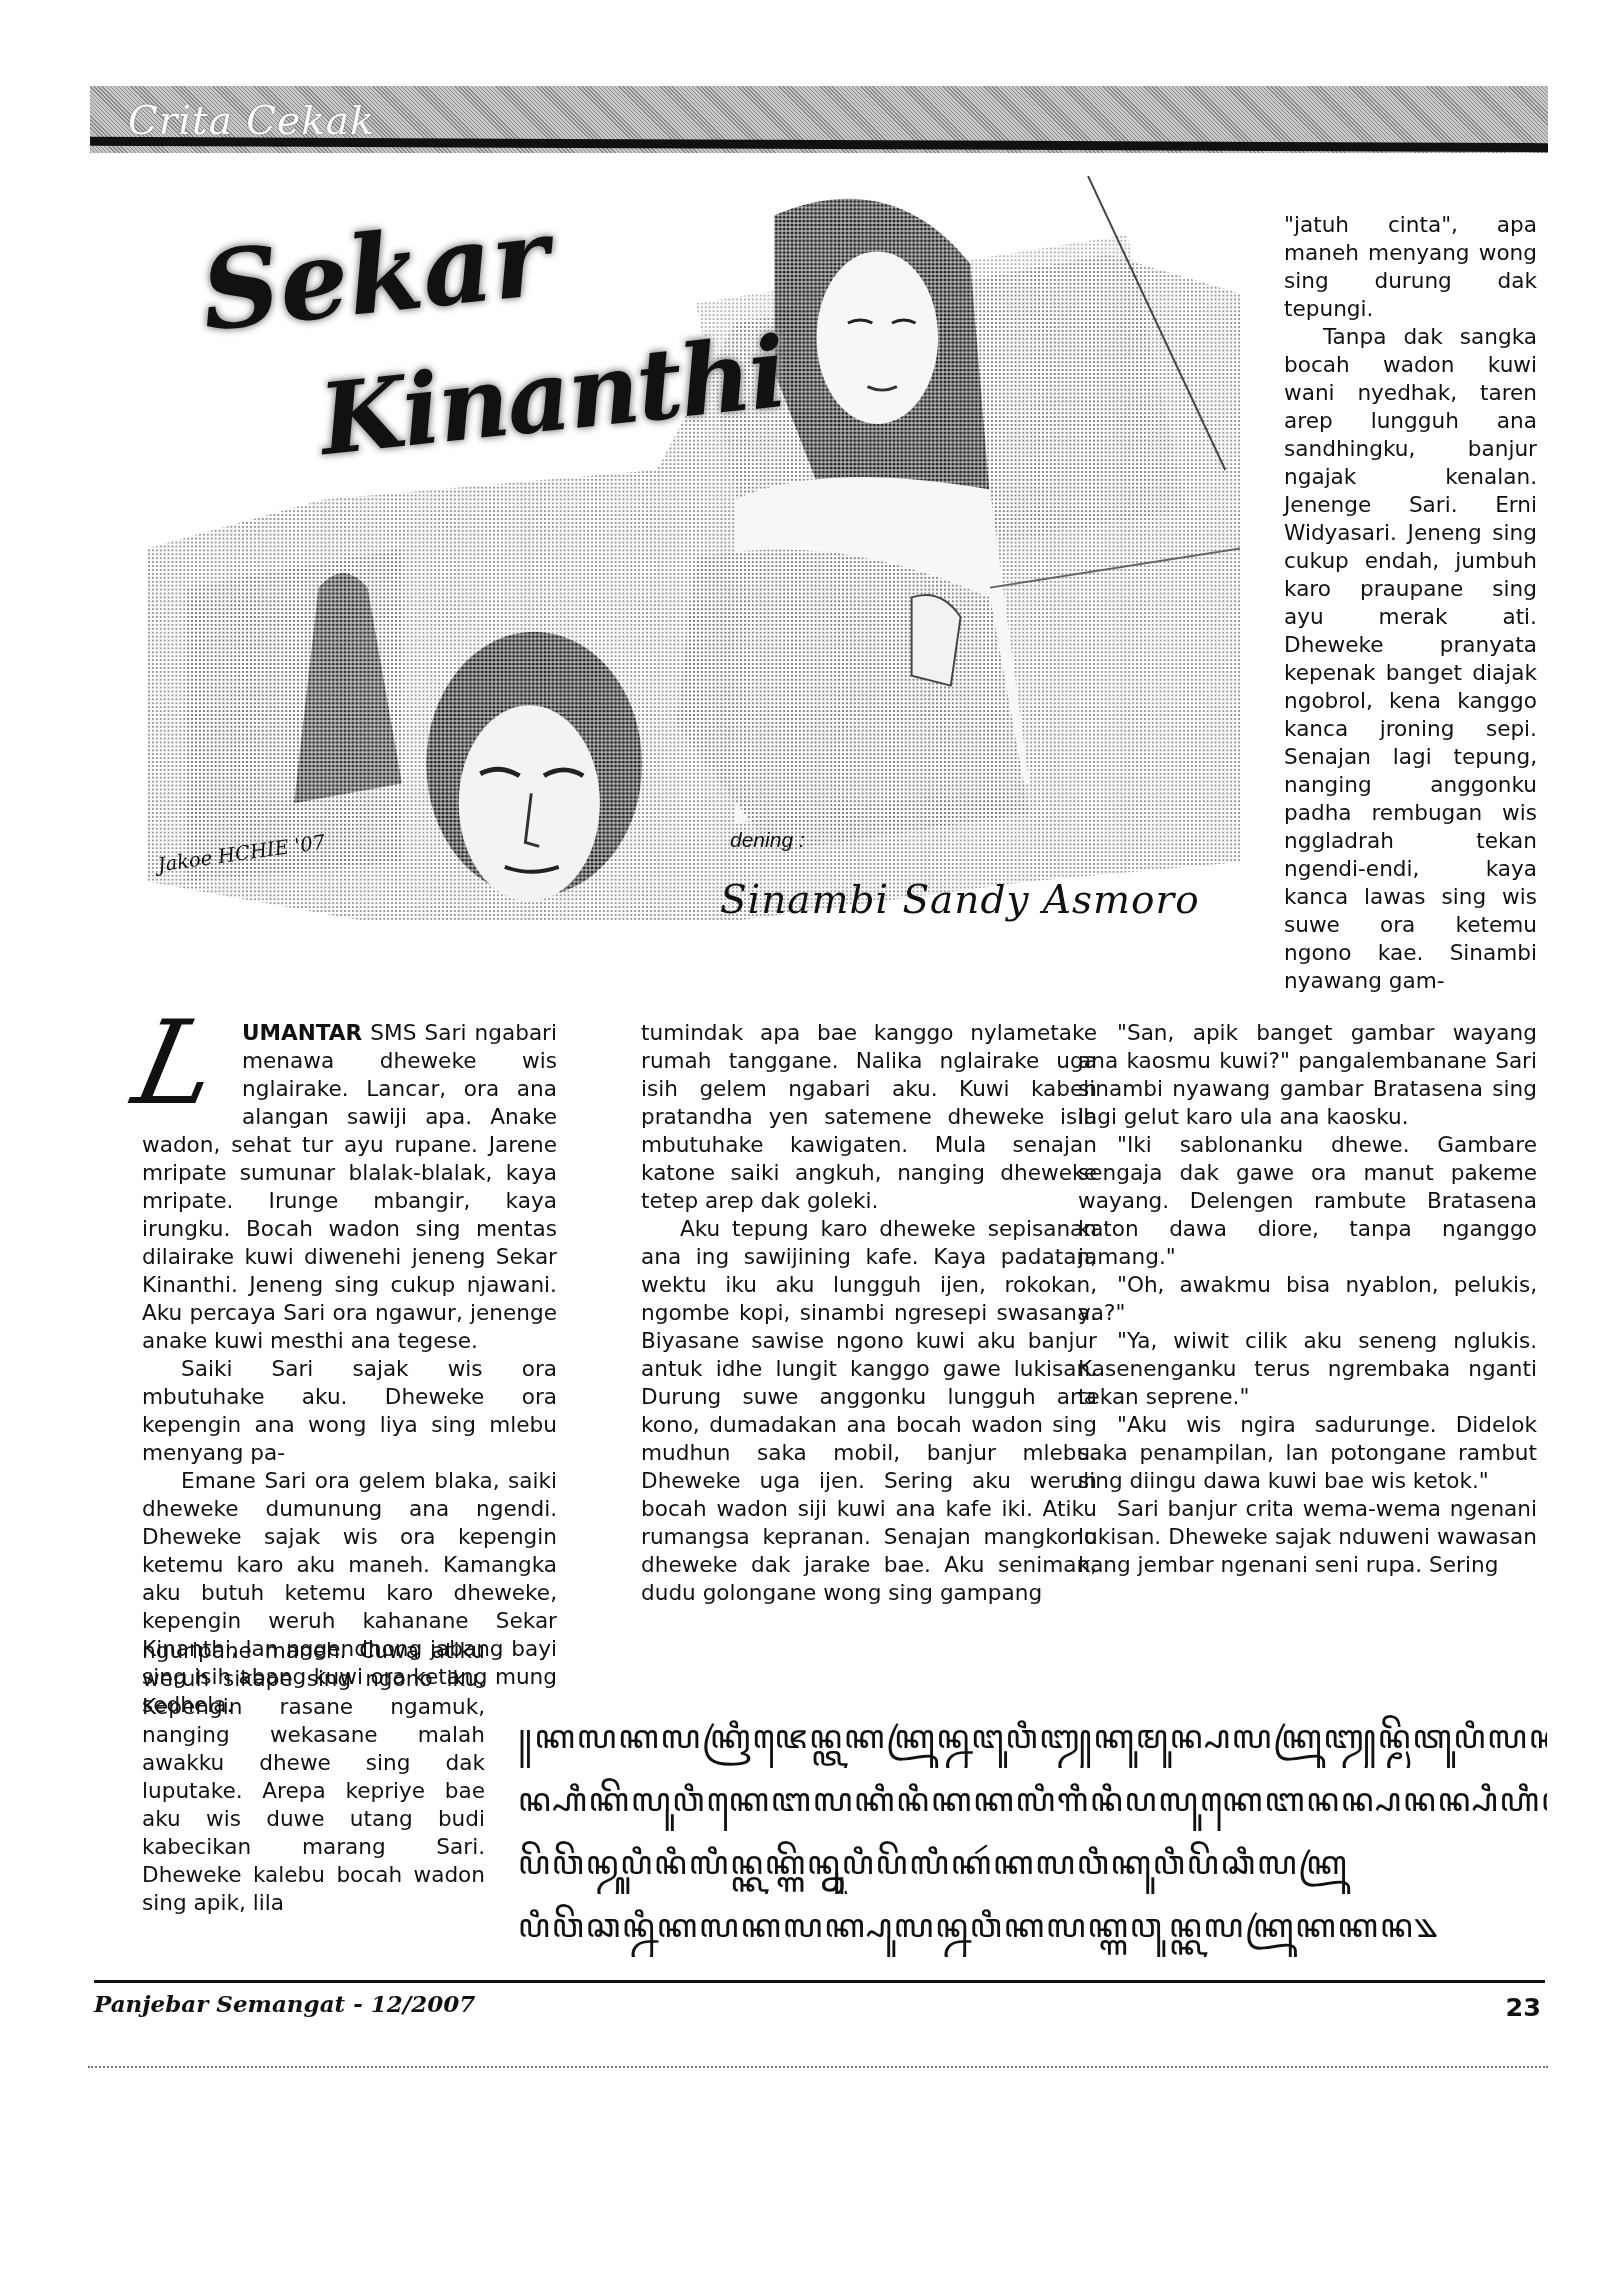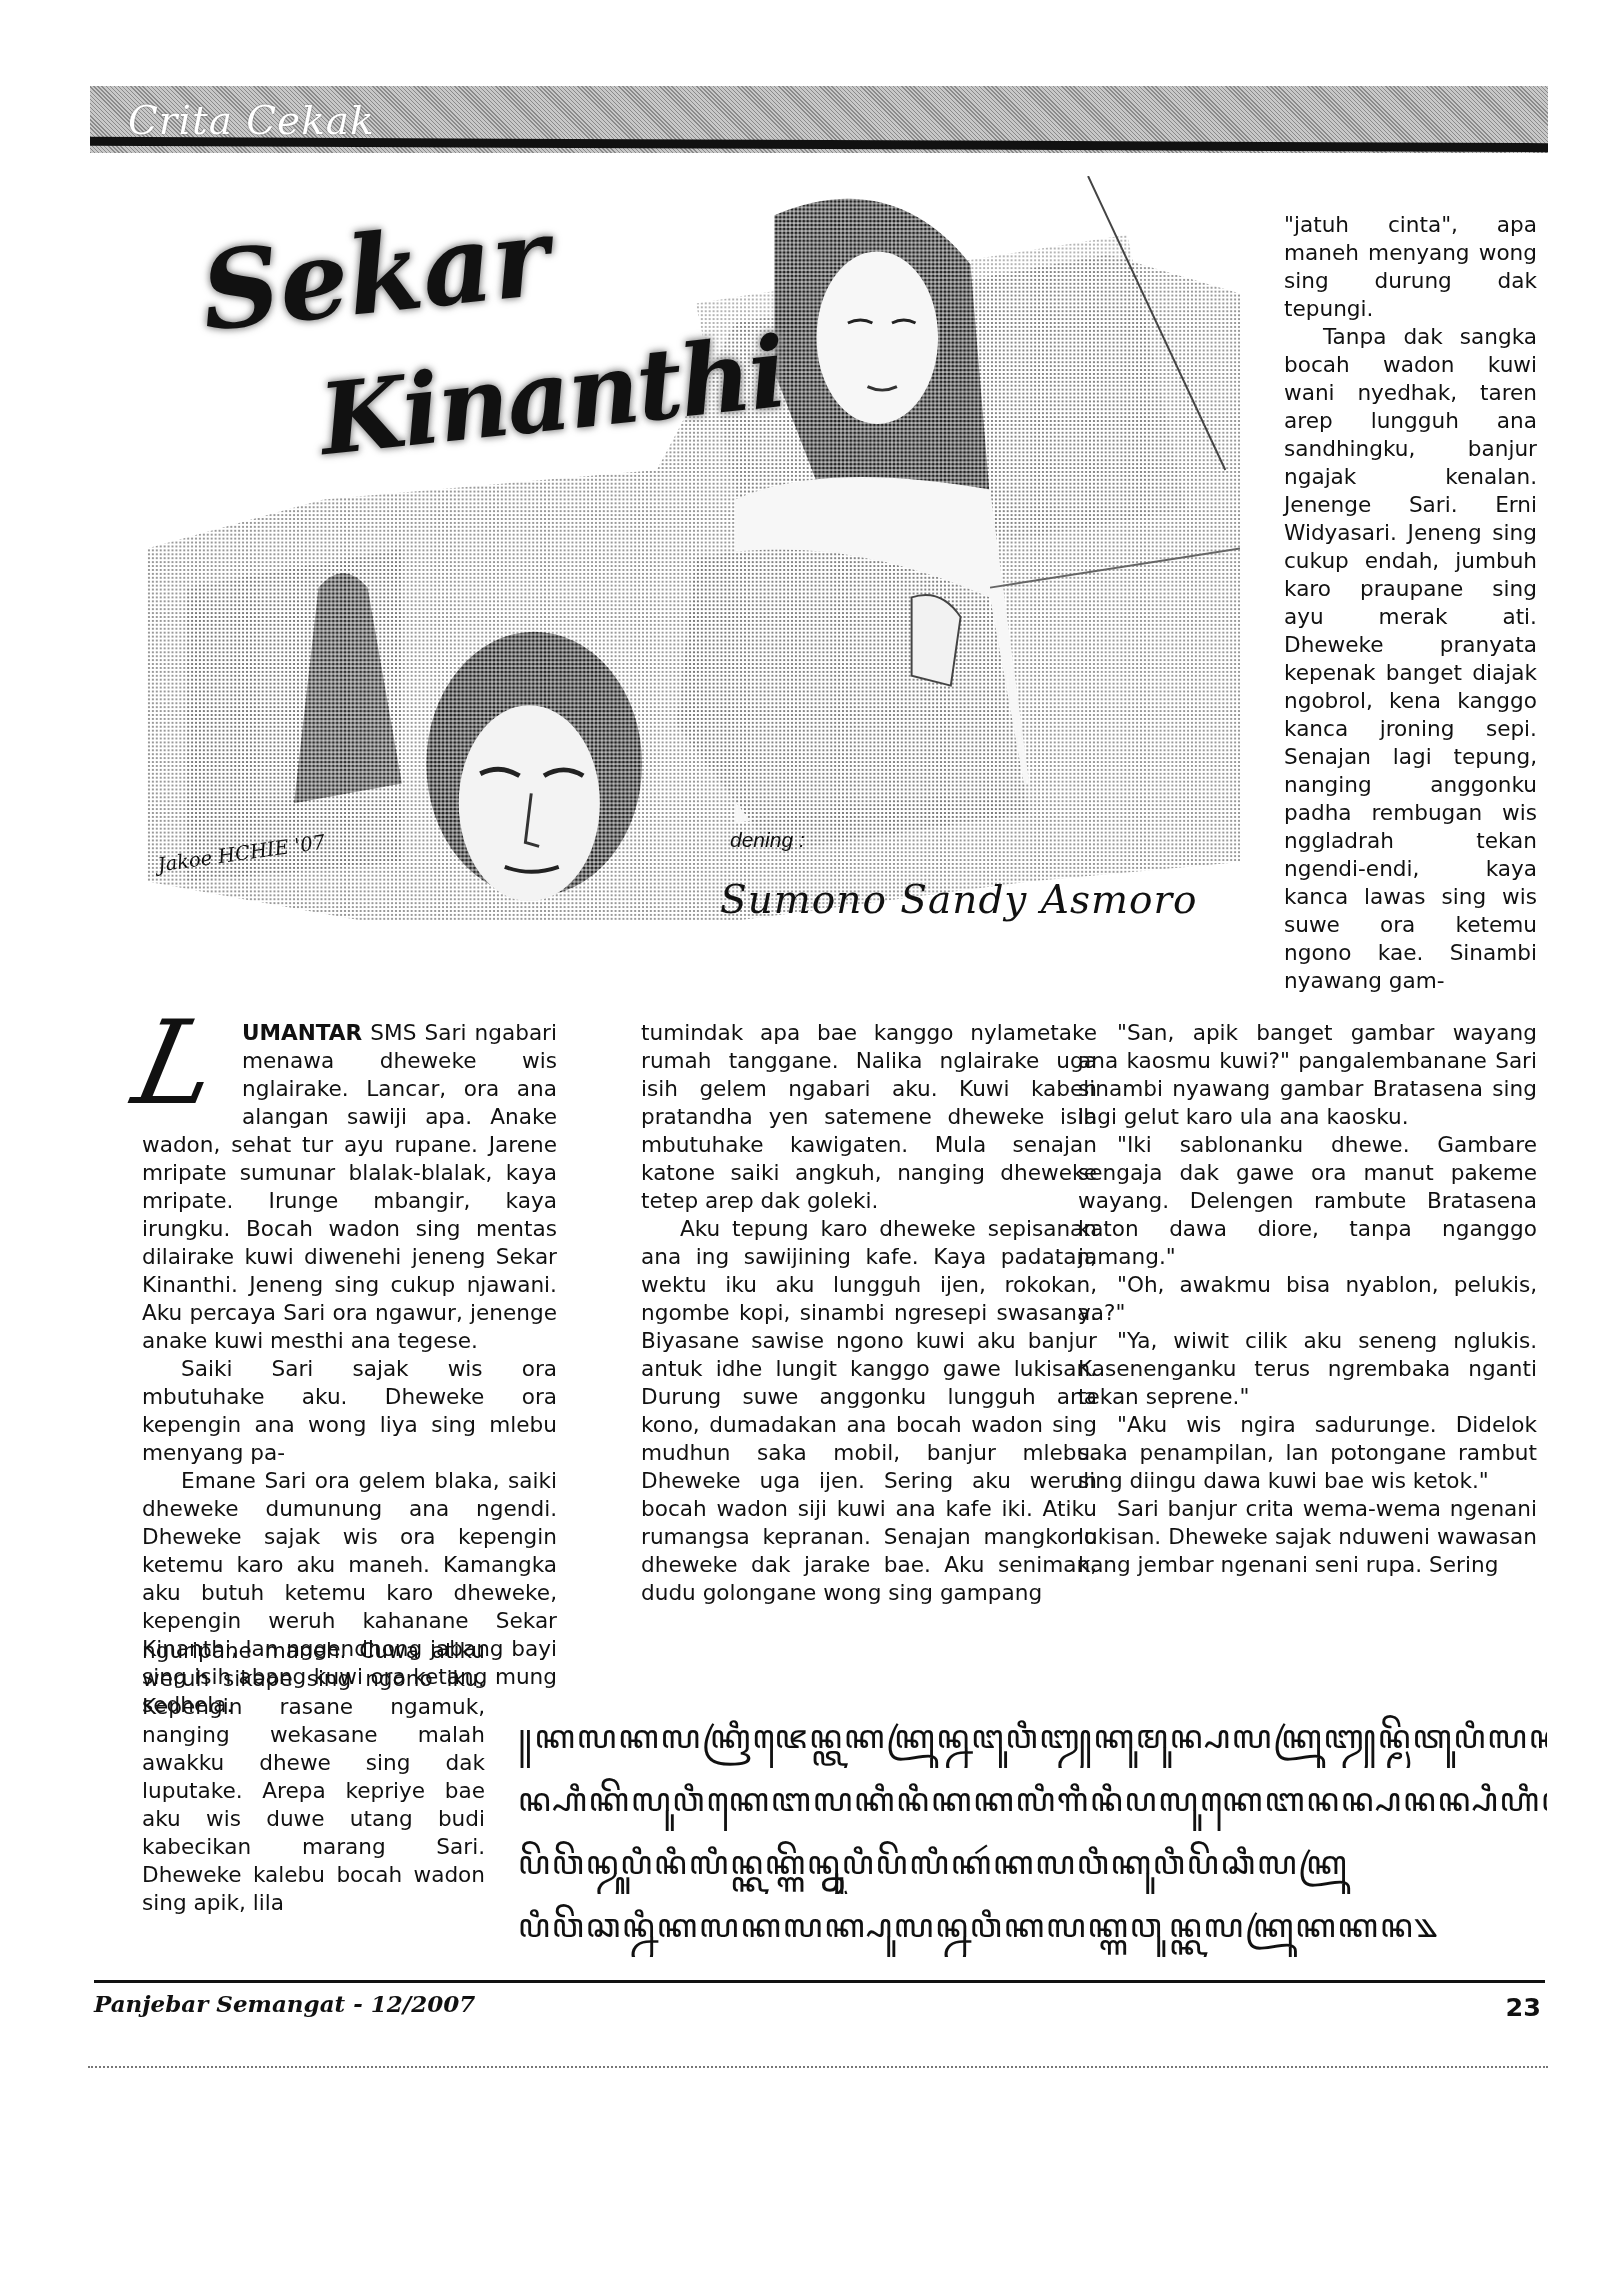--- a/index.html
+++ b/index.html
@@ -128,21 +128,21 @@
 
     <line x1="960" y1="0" x2="1100" y2="300" stroke="#444" stroke-width="2"></line>
     <line x1="860" y1="420" x2="1115" y2="380" stroke="#666" stroke-width="2"></line>
   </svg>
 </div>
 
 <div class="story-title title-line1">Sekar</div>
 <div class="story-title title-line2">Kinanthi</div>
 <div class="artist-sig">Jakoe HCHIE '07</div>
 <div class="byline-label">dening :</div>
-<div class="byline-name">Sumono Sandy Asmoro</div>
+<div class="byline-name">Sinambi Sandy Asmoro</div>
 
 <div class="col col-right-top">
   <p>"jatuh cinta", apa maneh menyang wong sing durung dak tepungi.</p>
   <p class="indent">Tanpa dak sangka bocah wadon kuwi wani nyedhak, taren arep lungguh ana sandhingku, banjur ngajak kenalan. Jenenge Sari. Erni Widyasari. Jeneng sing cukup endah, jumbuh karo praupane sing ayu merak ati. Dheweke pranyata kepenak banget diajak ngobrol, kena kanggo kanca jroning sepi. Senajan lagi tepung, nanging anggonku padha rembugan wis nggladrah tekan ngendi-endi, kaya kanca lawas sing wis suwe ora ketemu ngono kae. Sinambi nyawang gam-</p>
 </div>
 
 <div class="col col-left">
   <p><span class="dropcap">L</span><span class="lead-word">UMANTAR</span><span> SMS Sari ngabari menawa dheweke wis nglairake. Lancar, ora ana alangan sawiji apa. Anake wadon, sehat tur ayu rupane. Jarene mripate sumunar blalak-blalak, kaya mripate. Irunge mbangir, kaya irungku. Bocah wadon sing mentas dilairake kuwi diwenehi jeneng Sekar Kinanthi. Jeneng sing cukup njawani. Aku percaya Sari ora ngawur, jenenge anake kuwi mesthi ana tegese.</span></p>
   <p class="indent">Saiki Sari sajak wis ora mbutuhake aku. Dheweke ora kepengin ana wong liya sing mlebu menyang pa-</p>
   <p class="indent">Emane Sari ora gelem blaka, saiki dheweke dumunung ana ngendi. Dheweke sajak wis ora kepengin ketemu karo aku maneh. Kamangka aku butuh ketemu karo dheweke, kepengin weruh kahanane Sekar Kinanthi, lan nggendhong jabang bayi sing isih abang kuwi ora ketang mung sedhela.</p>

